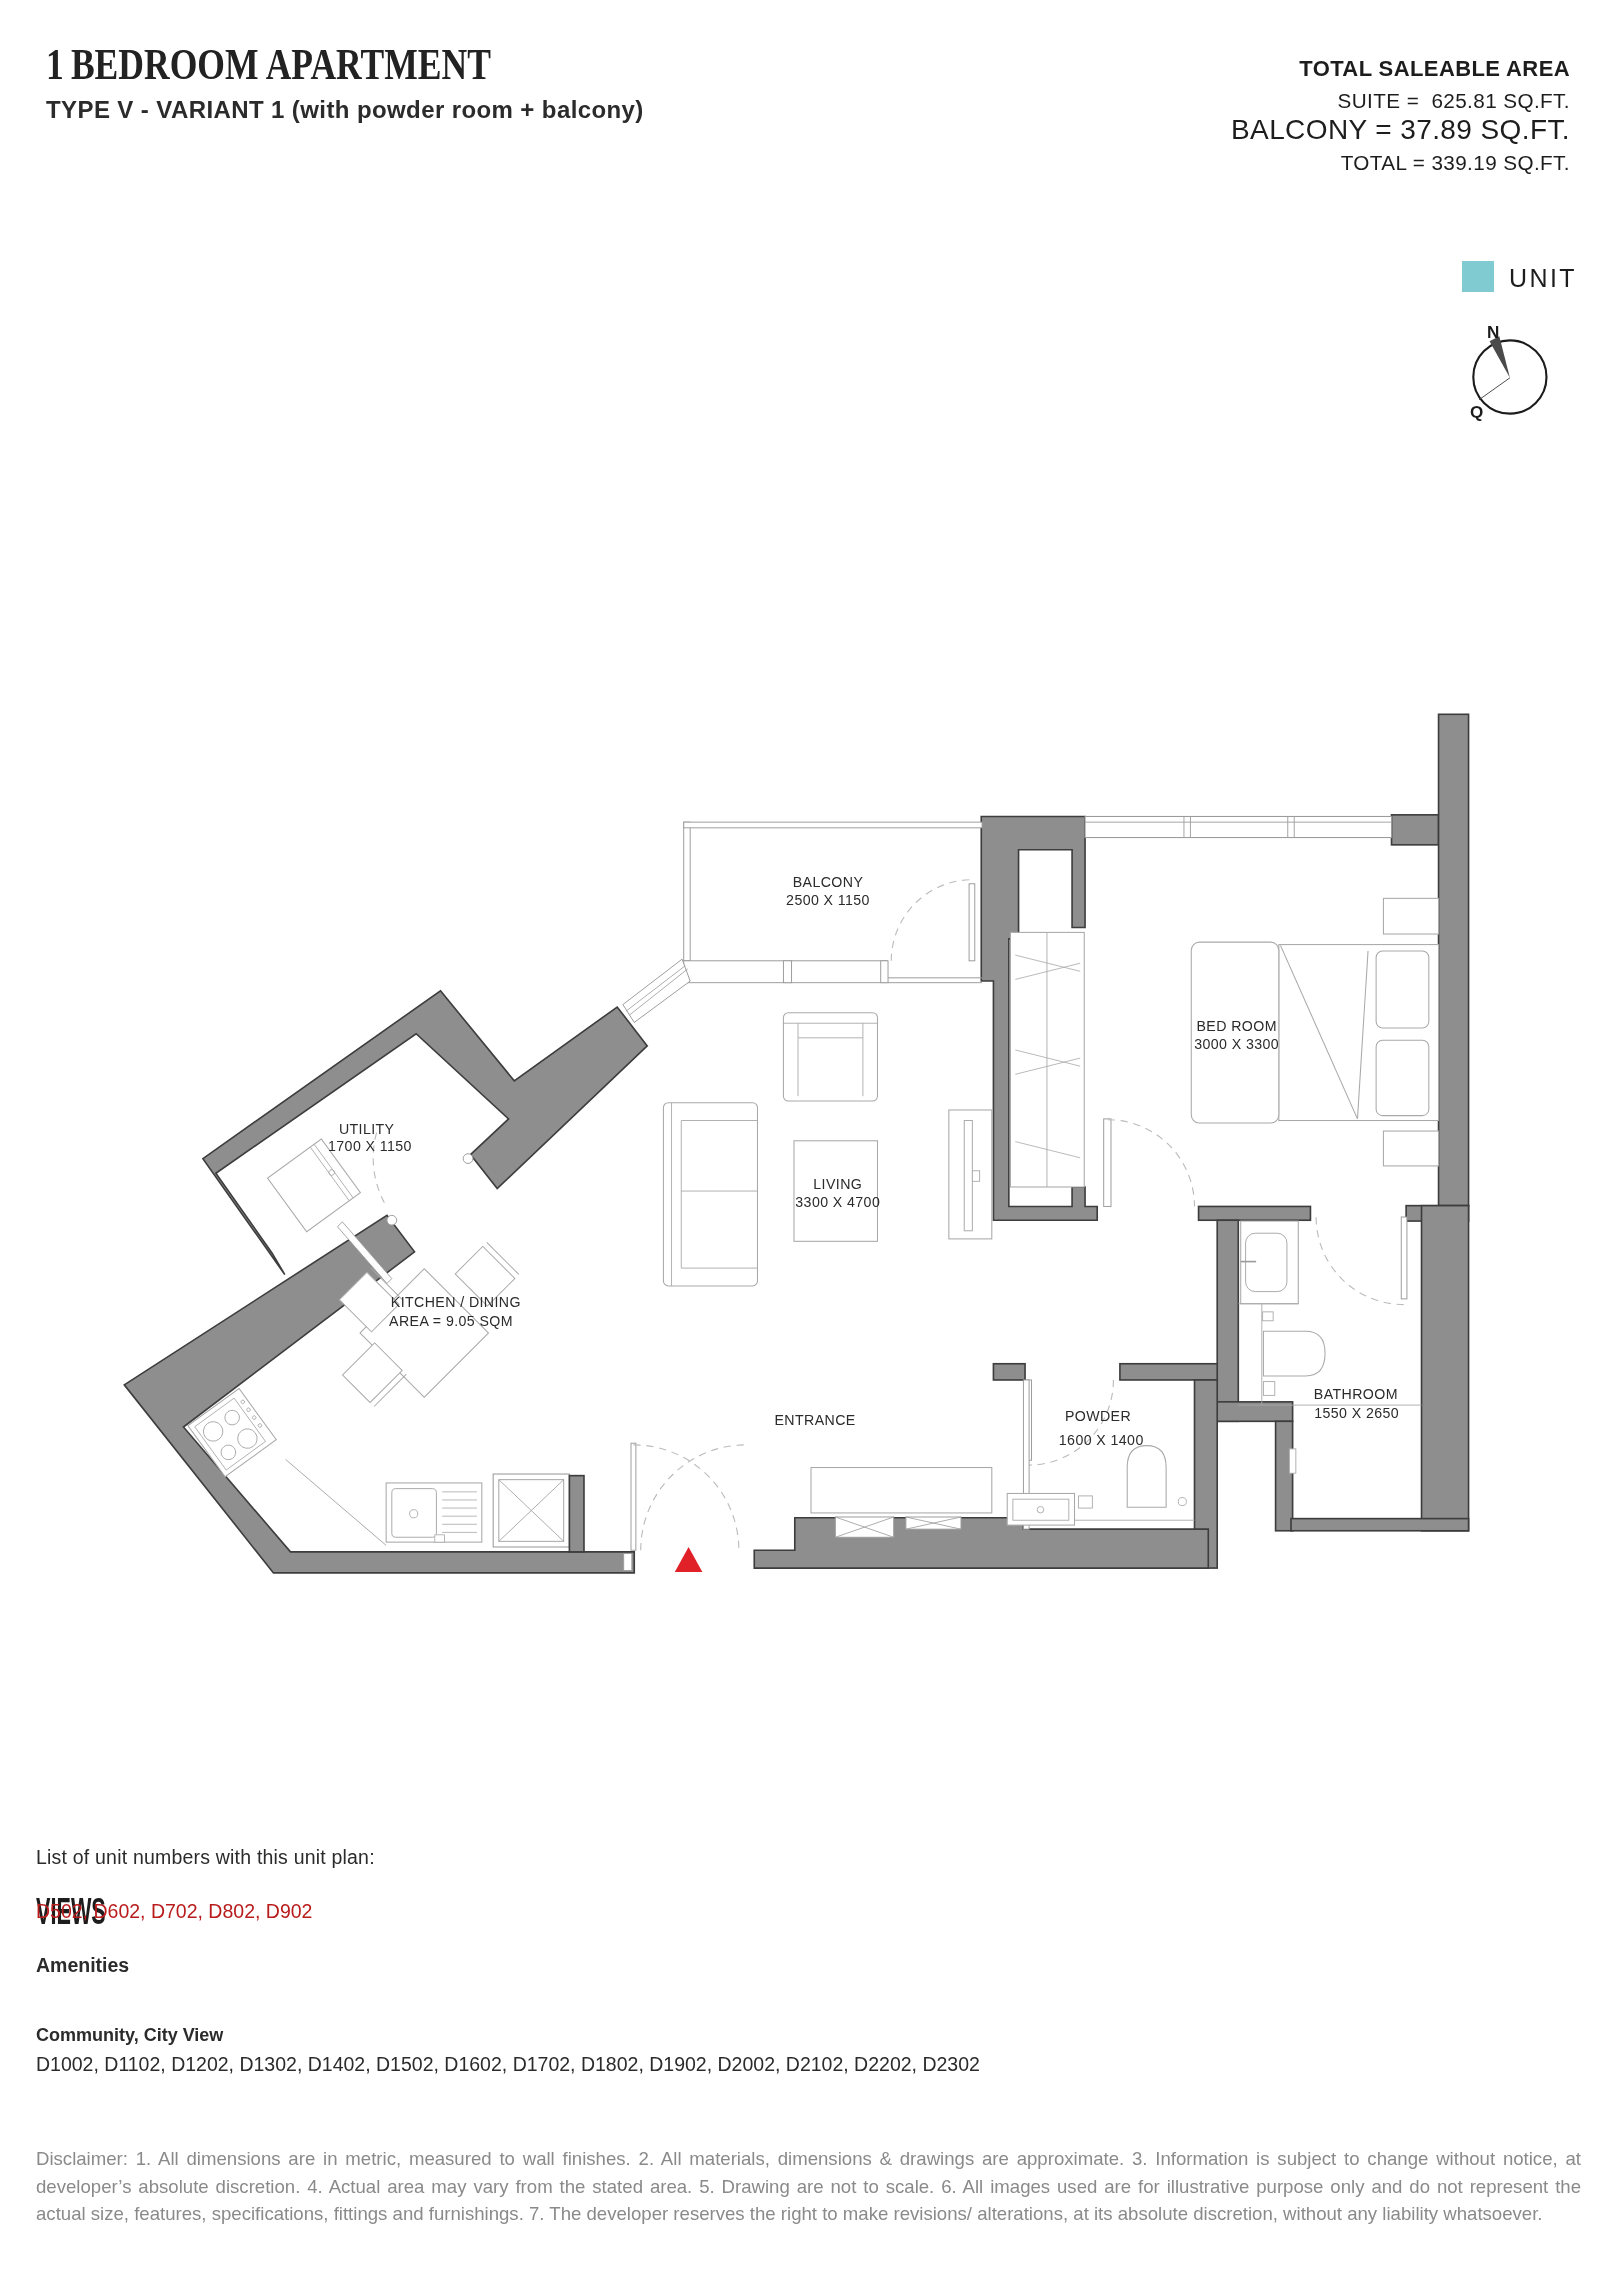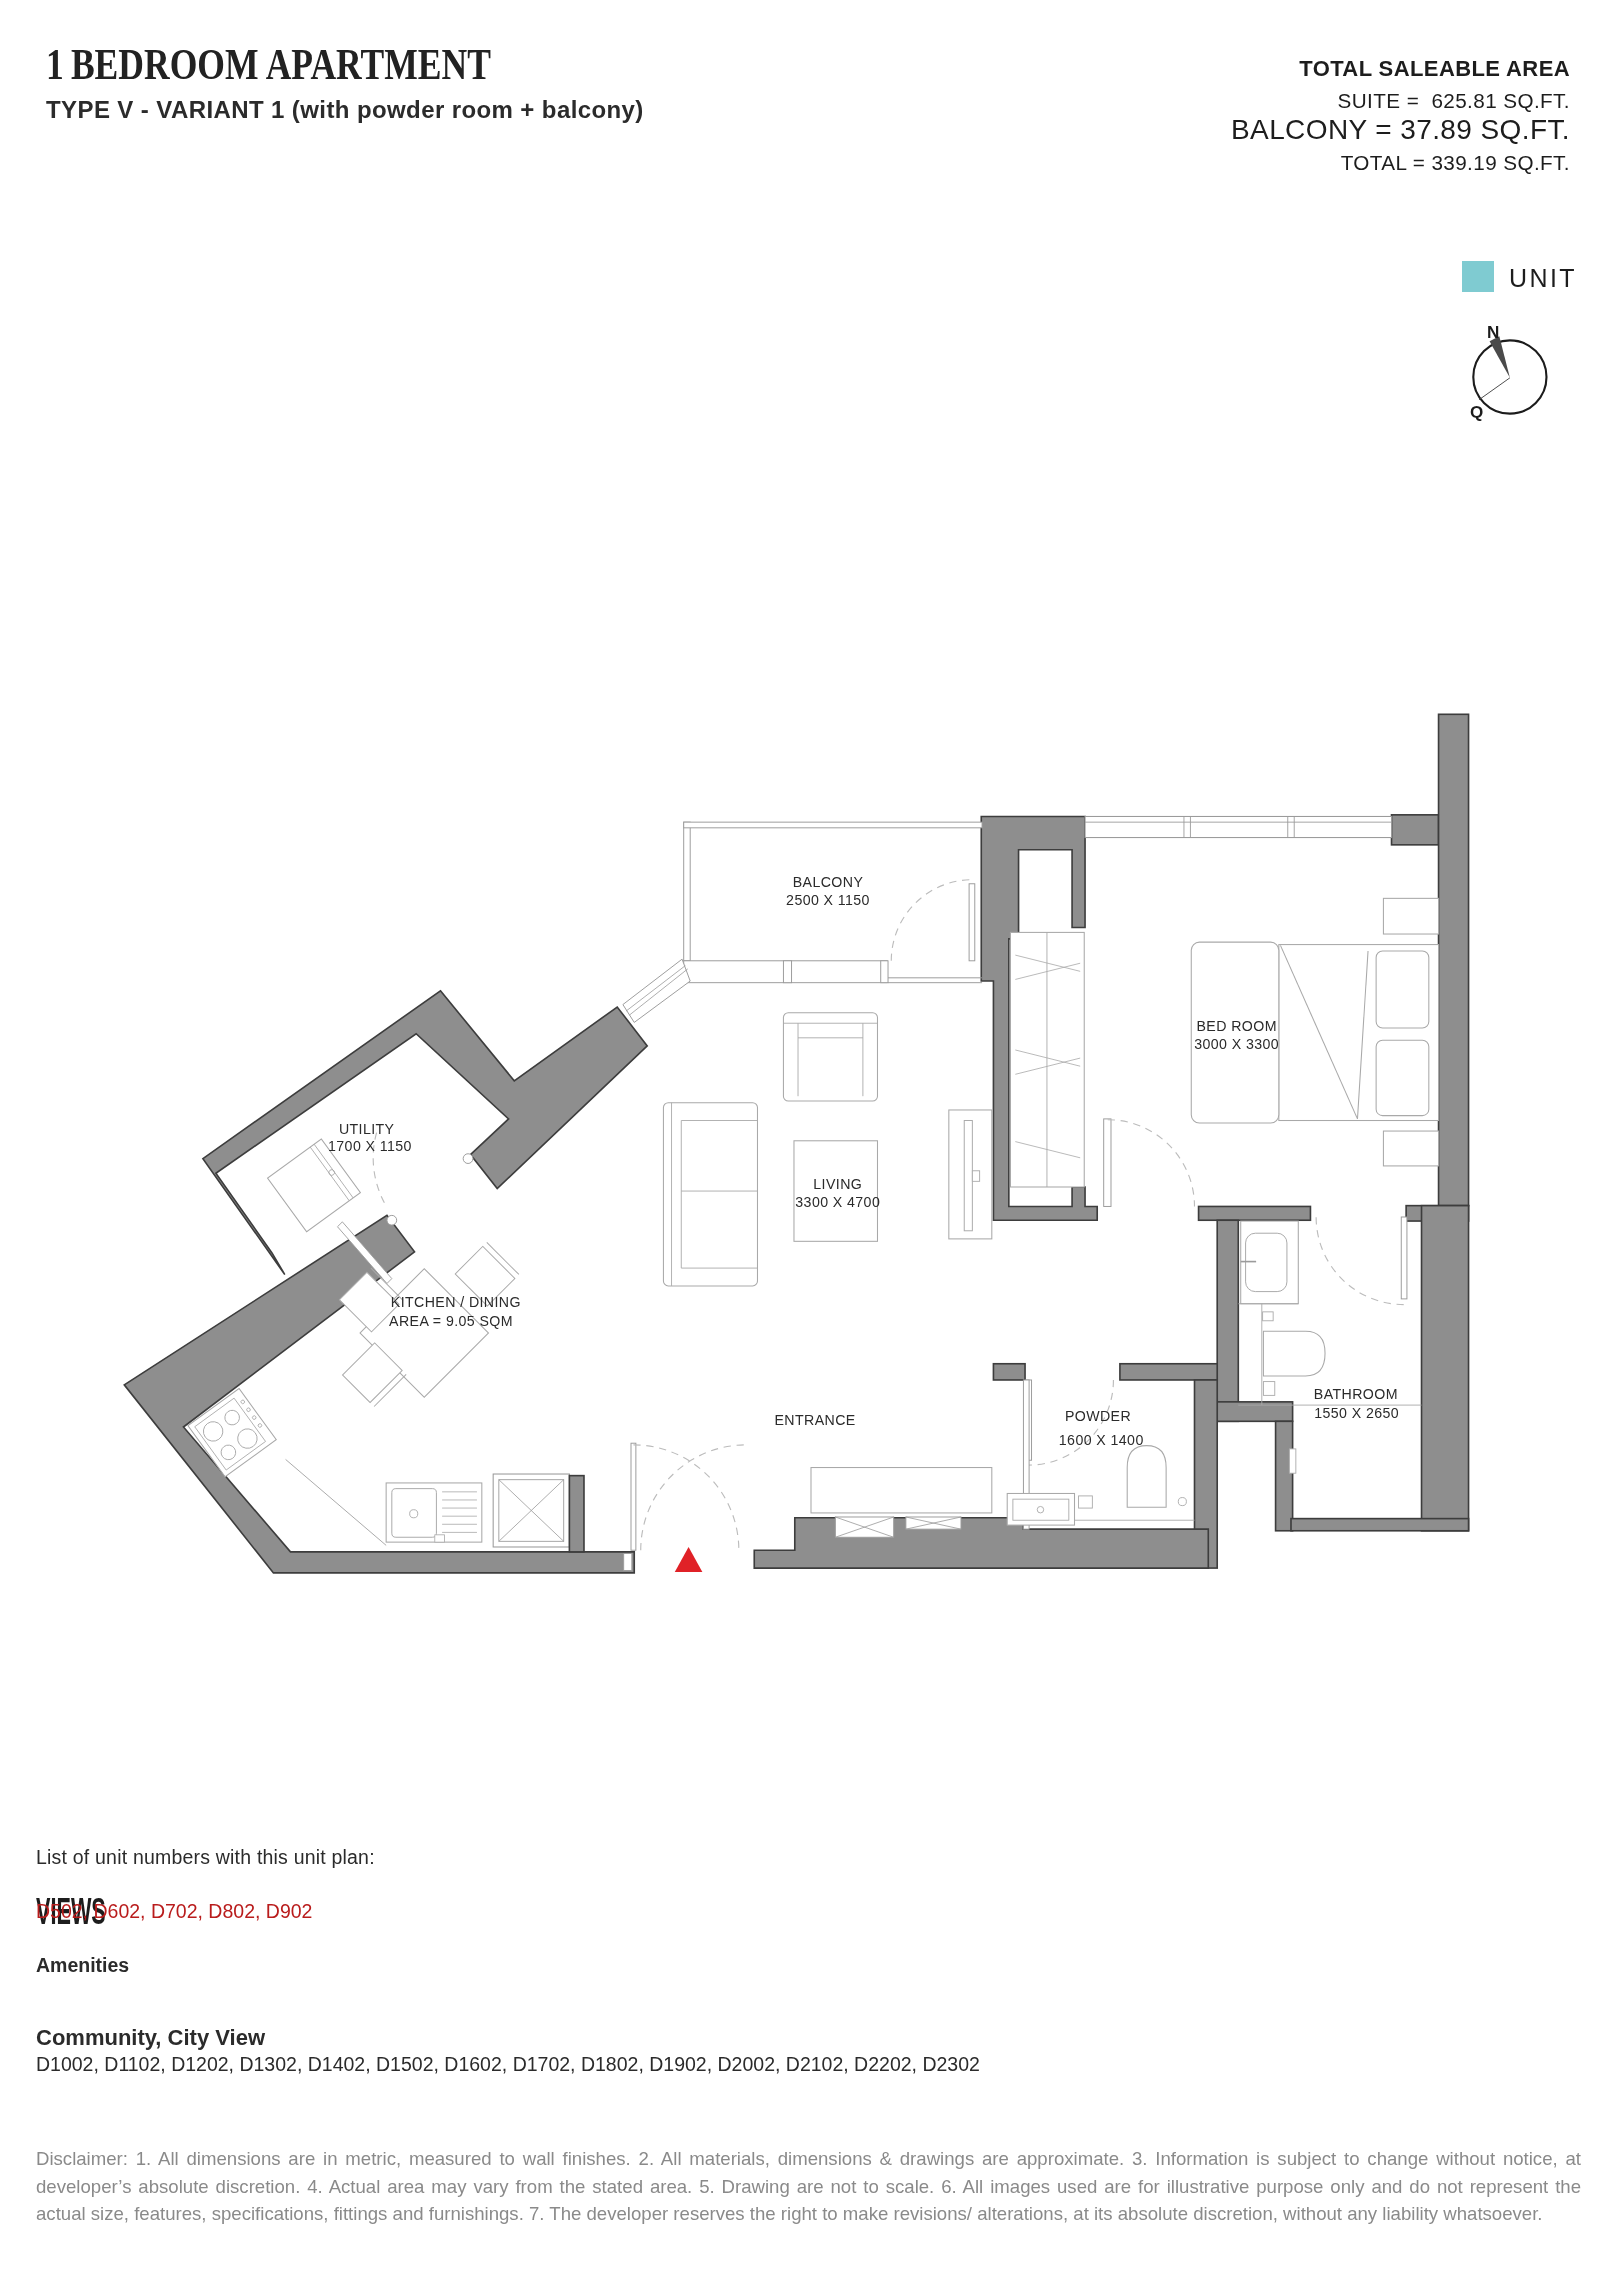--- a/index.html
+++ b/index.html
@@ -278,19 +278,19 @@
 <text x="1673" y="1749" font-size="17.5" text-anchor="middle" font-weight="normal" letter-spacing="0.5" fill="#2b2b2b" font-family="Liberation Sans, sans-serif">1550 X 2650</text>
 </svg>
 
 <div class="abs" style="left:36px; top:1846px; font-size:19.5px; letter-spacing:0.2px; color:#2b2b2b;">List of unit numbers with this unit plan:</div>
 
 <div class="abs" style="left:36px; top:1891px; font-size:37px; font-weight:bold; color:#1d1d1d; transform:scaleX(0.585); transform-origin:left;">VIEWS</div>
 
 <div class="abs" style="left:36px; top:1954px; font-size:19.5px; font-weight:bold; color:#2b2b2b;">Amenities</div>
 <div class="abs" style="left:36px; top:1900px; font-size:19.5px; color:#b91c1c;text-align:center;">D502, D602, D702, D802, D902</div>
 
-<div class="abs" style="left:36px; top:2025px; font-size:22px; font-weight:bold; color:#2b2b2b;">Community, City View</div>
+<div class="abs" style="left:36px; top:2025px; font-size:18px; font-weight:bold; color:#2b2b2b;">Community, City View</div>
 <div class="abs" style="left:36px; top:2053px; font-size:19.5px; color:#2b2b2b;text-align:center;">D1002, D1102, D1202, D1302, D1402, D1502, D1602, D1702, D1802, D1902, D2002, D2102, D2202, D2302</div>
 
 <div class="abs" style="left:36px; top:2145px; width:1545px; font-size:18.6px; line-height:27.6px; color:#8a8a8a; text-align:justify;">Disclaimer: 1. All dimensions are in metric, measured to wall finishes. 2. All materials, dimensions &amp; drawings are approximate. 3. Information is subject to change without notice, at developer’s absolute discretion. 4. Actual area may vary from the stated area. 5. Drawing are not to scale. 6. All images used are for illustrative purpose only and do not represent the actual size, features, specifications, fittings and furnishings. 7. The developer reserves the right to make revisions/ alterations, at its absolute discretion, without any liability whatsoever.</div>
 
 </div>
 
 
 </body></html>

